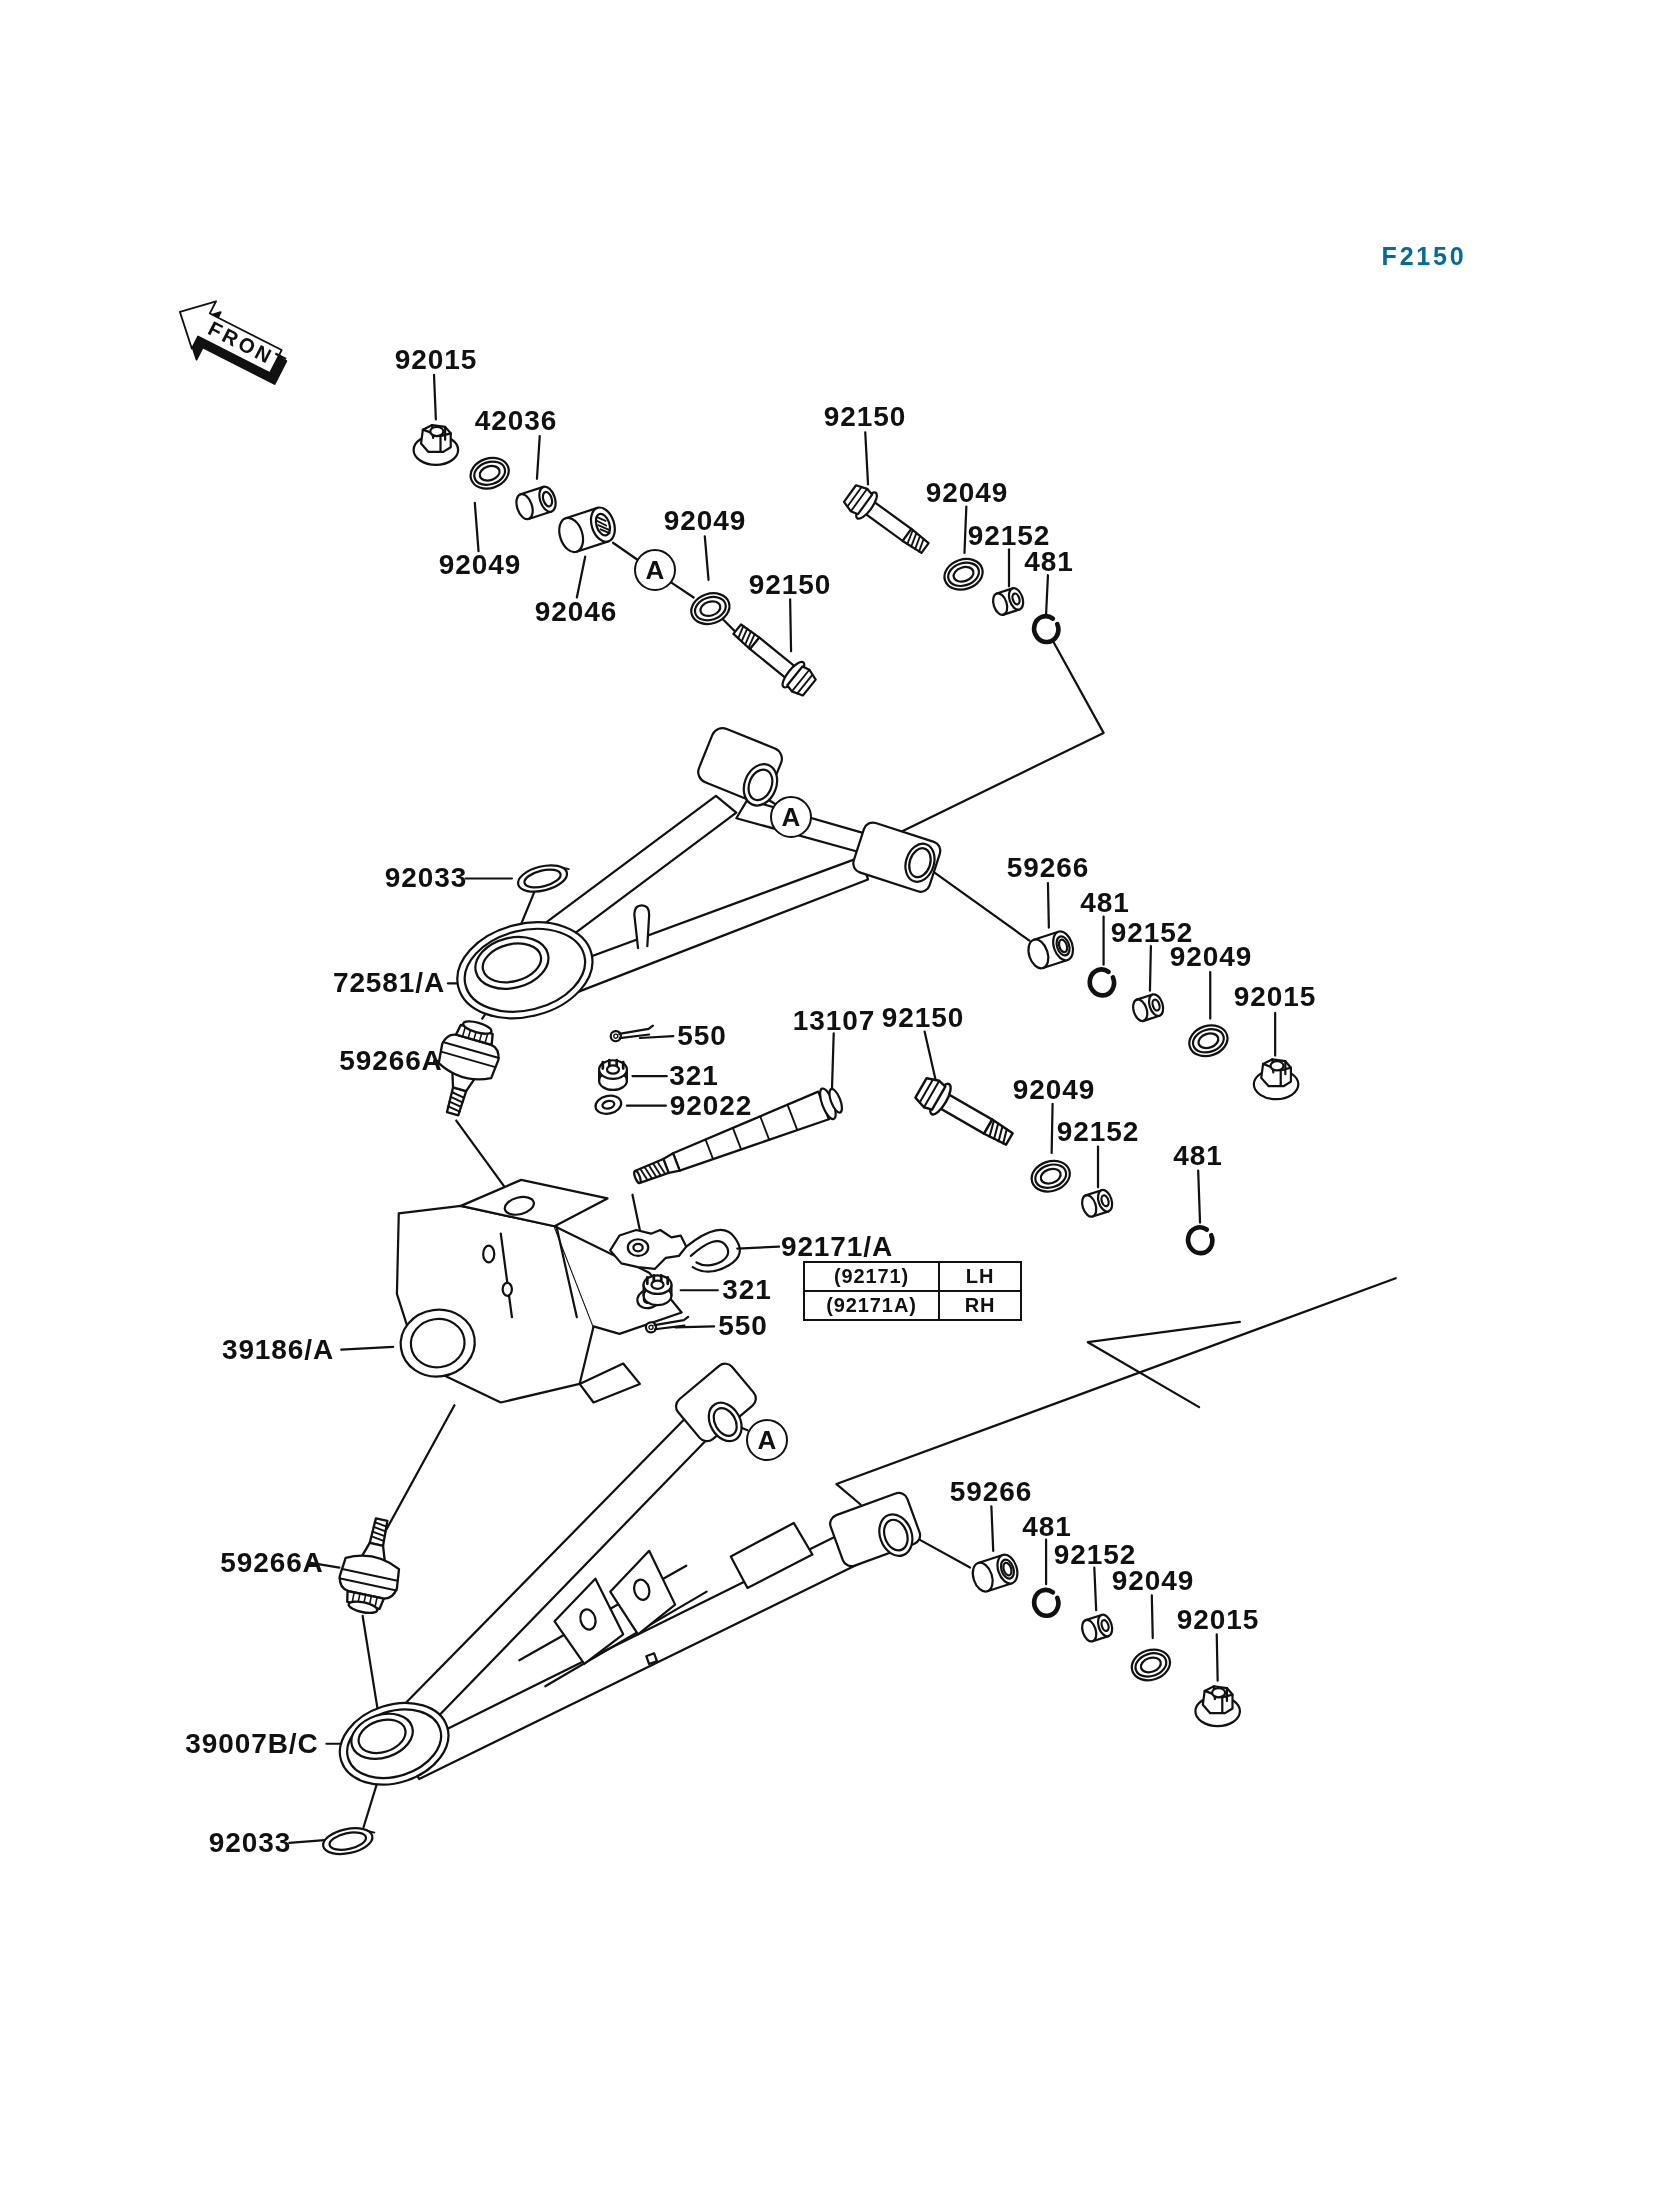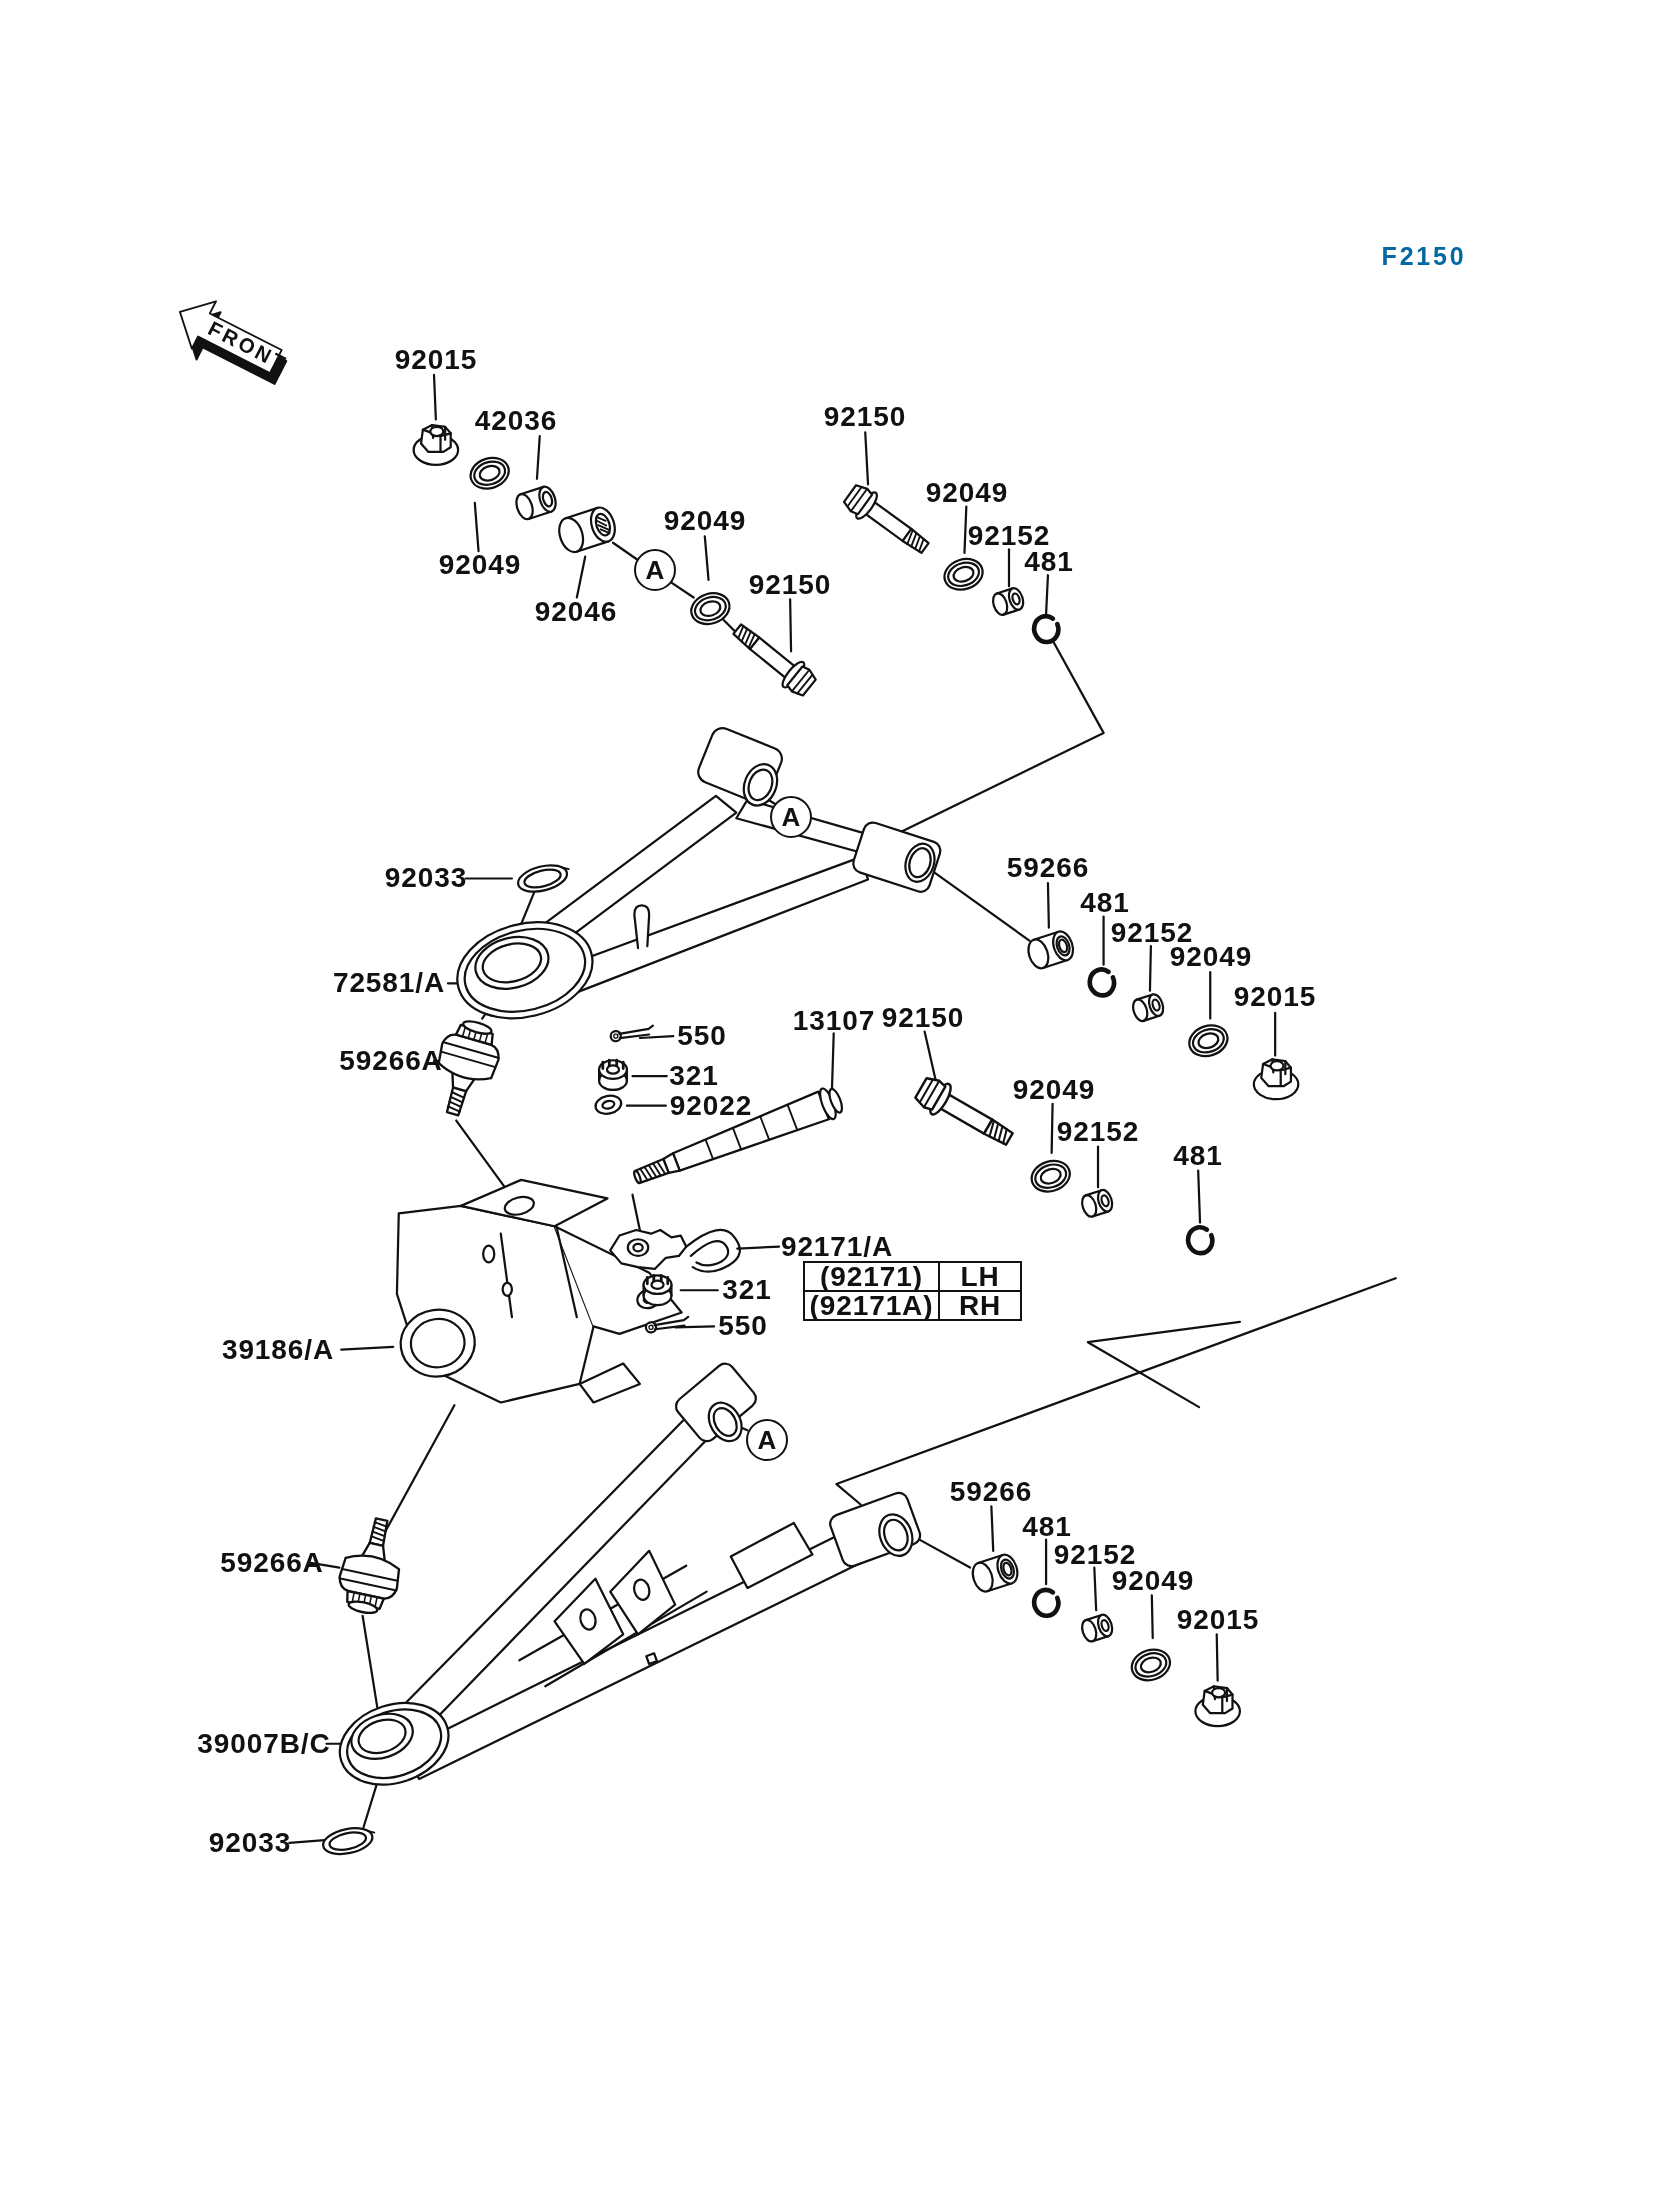--- a/index.html
+++ b/index.html
@@ -23,21 +23,21 @@
     display:flex;align-items:center;justify-content:center;
     font-weight:700;font-size:26px;color:#111;
   }
   .reftable{
     position:absolute;left:803px;top:1261px;background:#fff;
     display:grid;grid-template-columns:135px 82px;grid-auto-rows:29px;
     border:1.9px solid #111;
   }
   .tcell{
     border:1.4px solid #111;display:flex;align-items:center;justify-content:center;
-    font-weight:700;font-size:28px;letter-spacing:0.9px;color:#111;
+    font-weight:700;font-size:20px;letter-spacing:0.9px;color:#111;
   }
 </style>
 </head>
 <body>
 
 <svg id="art" width="1673" height="2191" viewBox="0 0 1804 2362">
   <defs>
 
     <g id="sym-nut">
       <ellipse cx="0" cy="7" rx="24" ry="16" fill="#fff"></ellipse>
@@ -365,19 +365,19 @@
     <div class="plabel" style="left: 837px; top: 1247px;">92171/A</div>
     <div class="plabel" style="left: 747px; top: 1290px;">321</div>
     <div class="plabel" style="left: 743px; top: 1326px;">550</div>
     <div class="plabel" style="left: 278px; top: 1350px;">39186/A</div>
     <div class="plabel" style="left: 272px; top: 1563px;">59266A</div>
     <div class="plabel" style="left: 991px; top: 1492px;">59266</div>
     <div class="plabel" style="left: 1047px; top: 1527px;">481</div>
     <div class="plabel" style="left: 1095px; top: 1555px;">92152</div>
     <div class="plabel" style="left: 1153px; top: 1581px;">92049</div>
     <div class="plabel" style="left: 1218px; top: 1620px;">92015</div>
-    <div class="plabel" style="left: 252px; top: 1744px; margin-left: 12px;">39007B/C</div>
+    <div class="plabel" style="left: 252px; top: 1744px;">39007B/C</div>
     <div class="plabel" style="left: 250px; top: 1843px;">92033</div>
     <div class="amarker" style="left: 655px; top: 570px;">A</div>
     <div class="amarker" style="left: 791px; top: 817px;">A</div>
     <div class="amarker" style="left: 767px; top: 1440px;">A</div>
   </div>
 
 
 </body></html>

